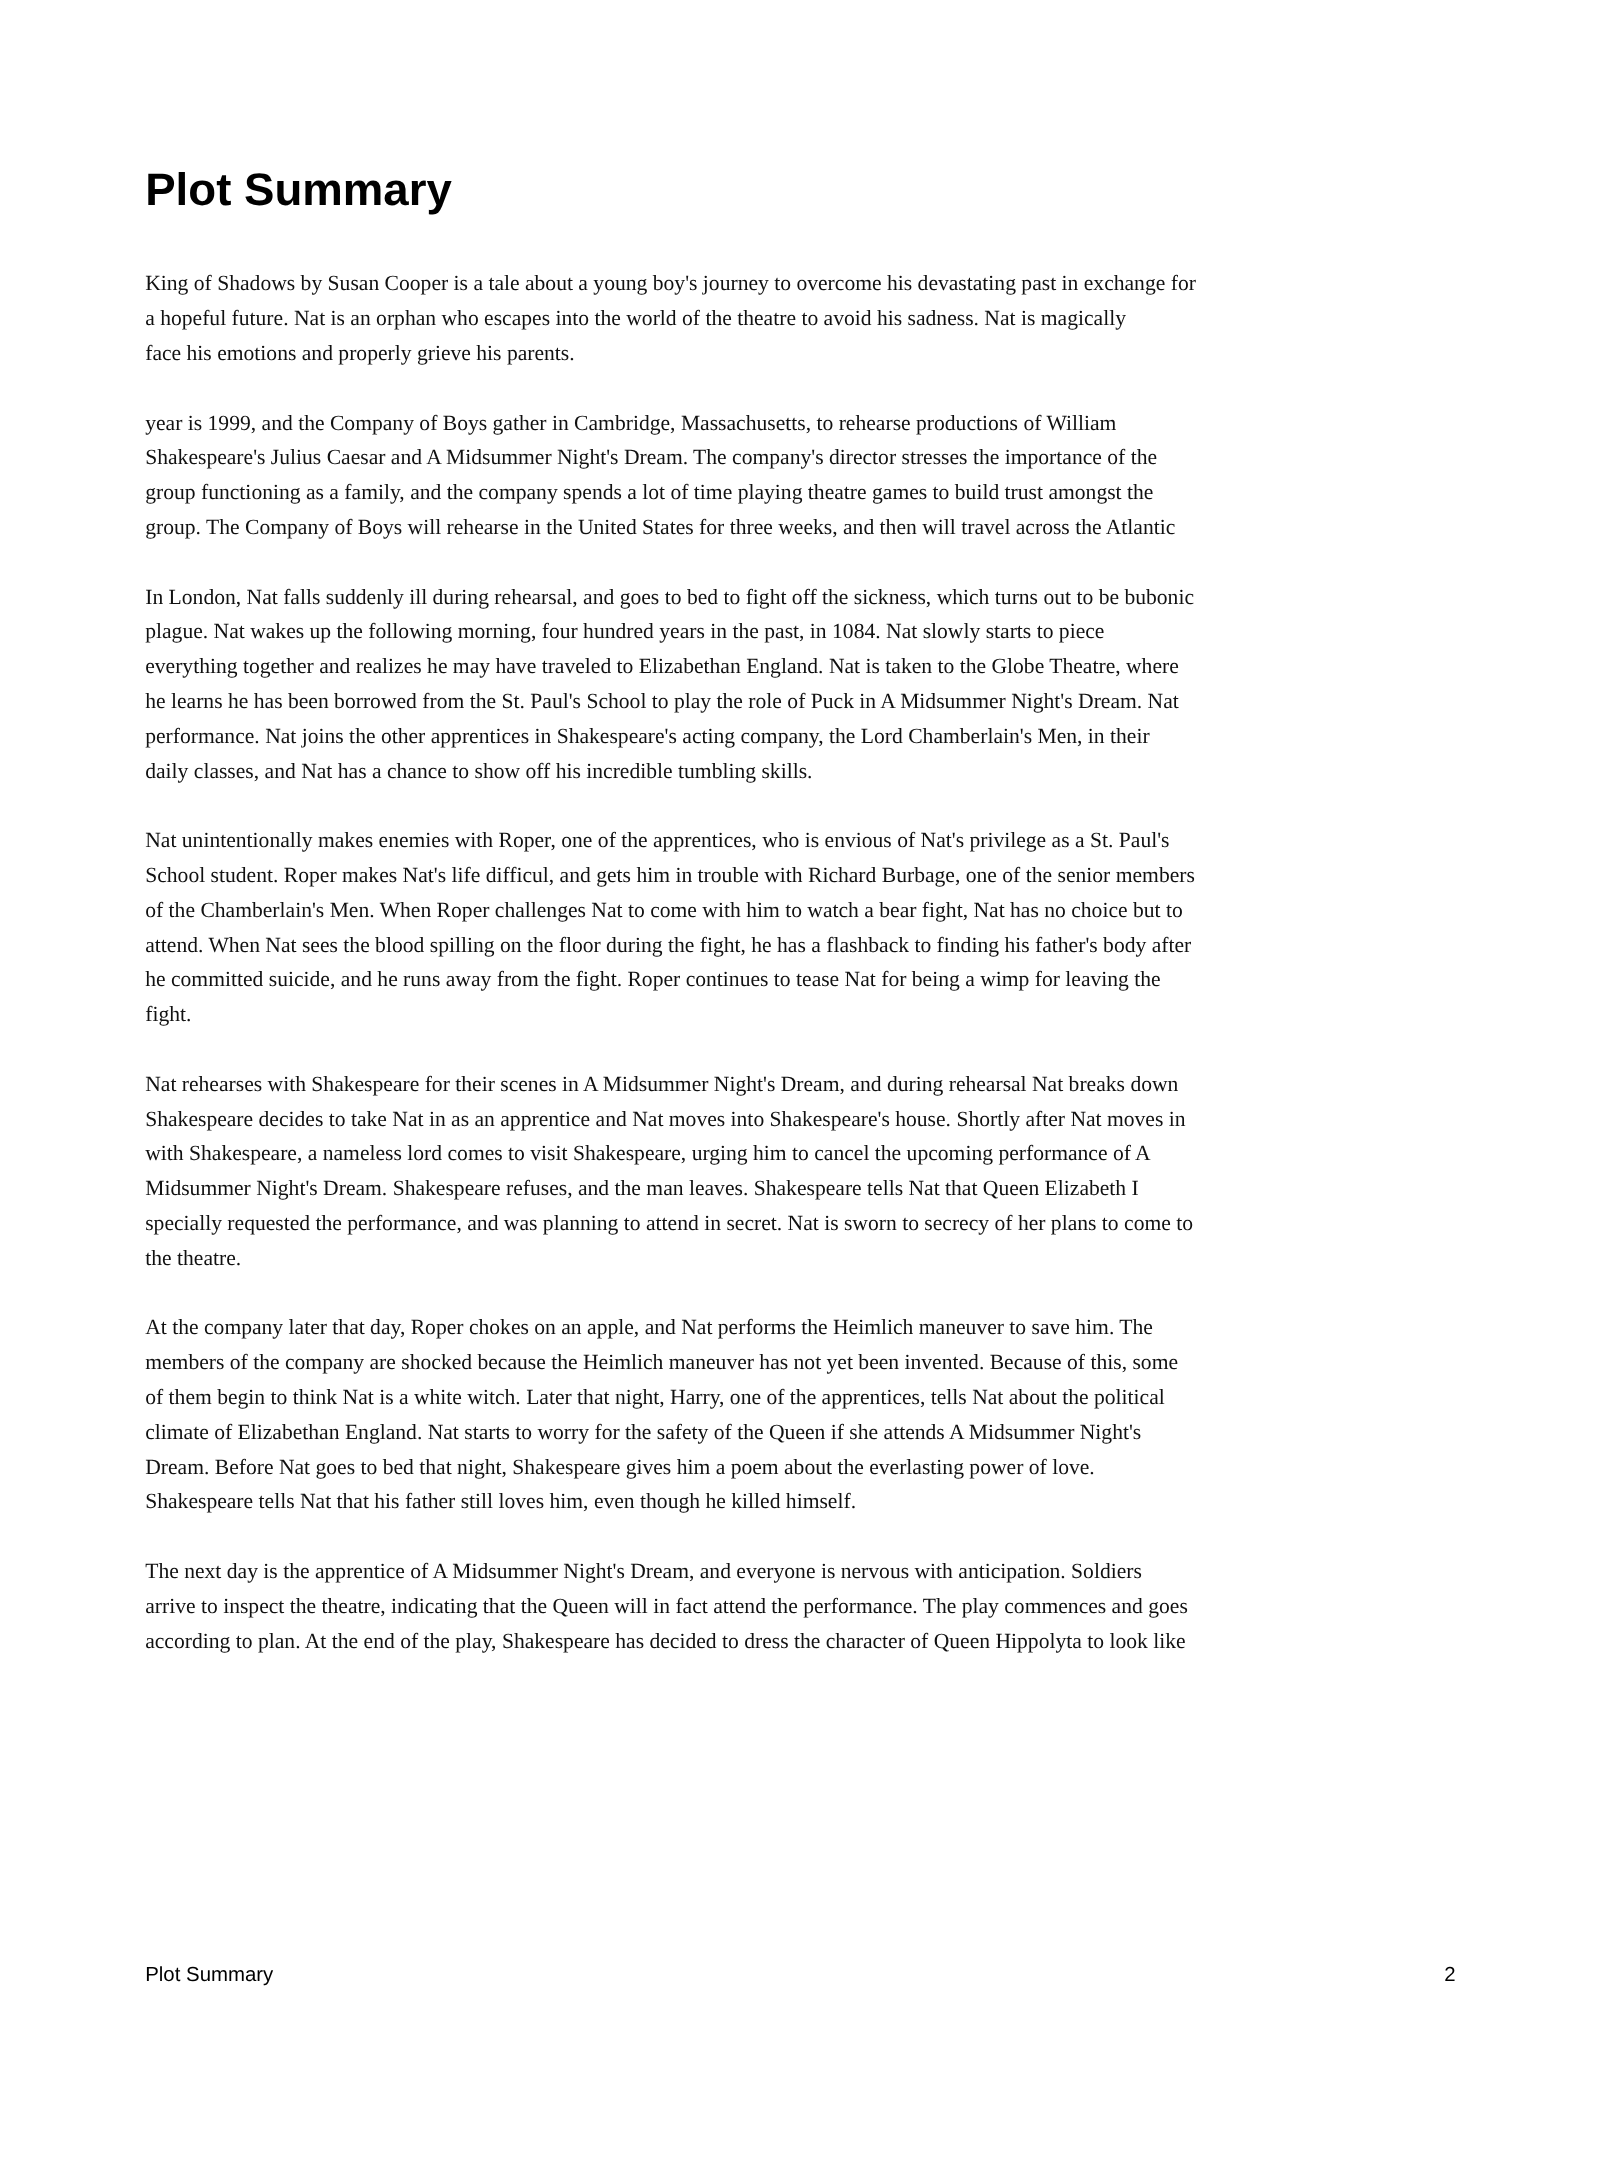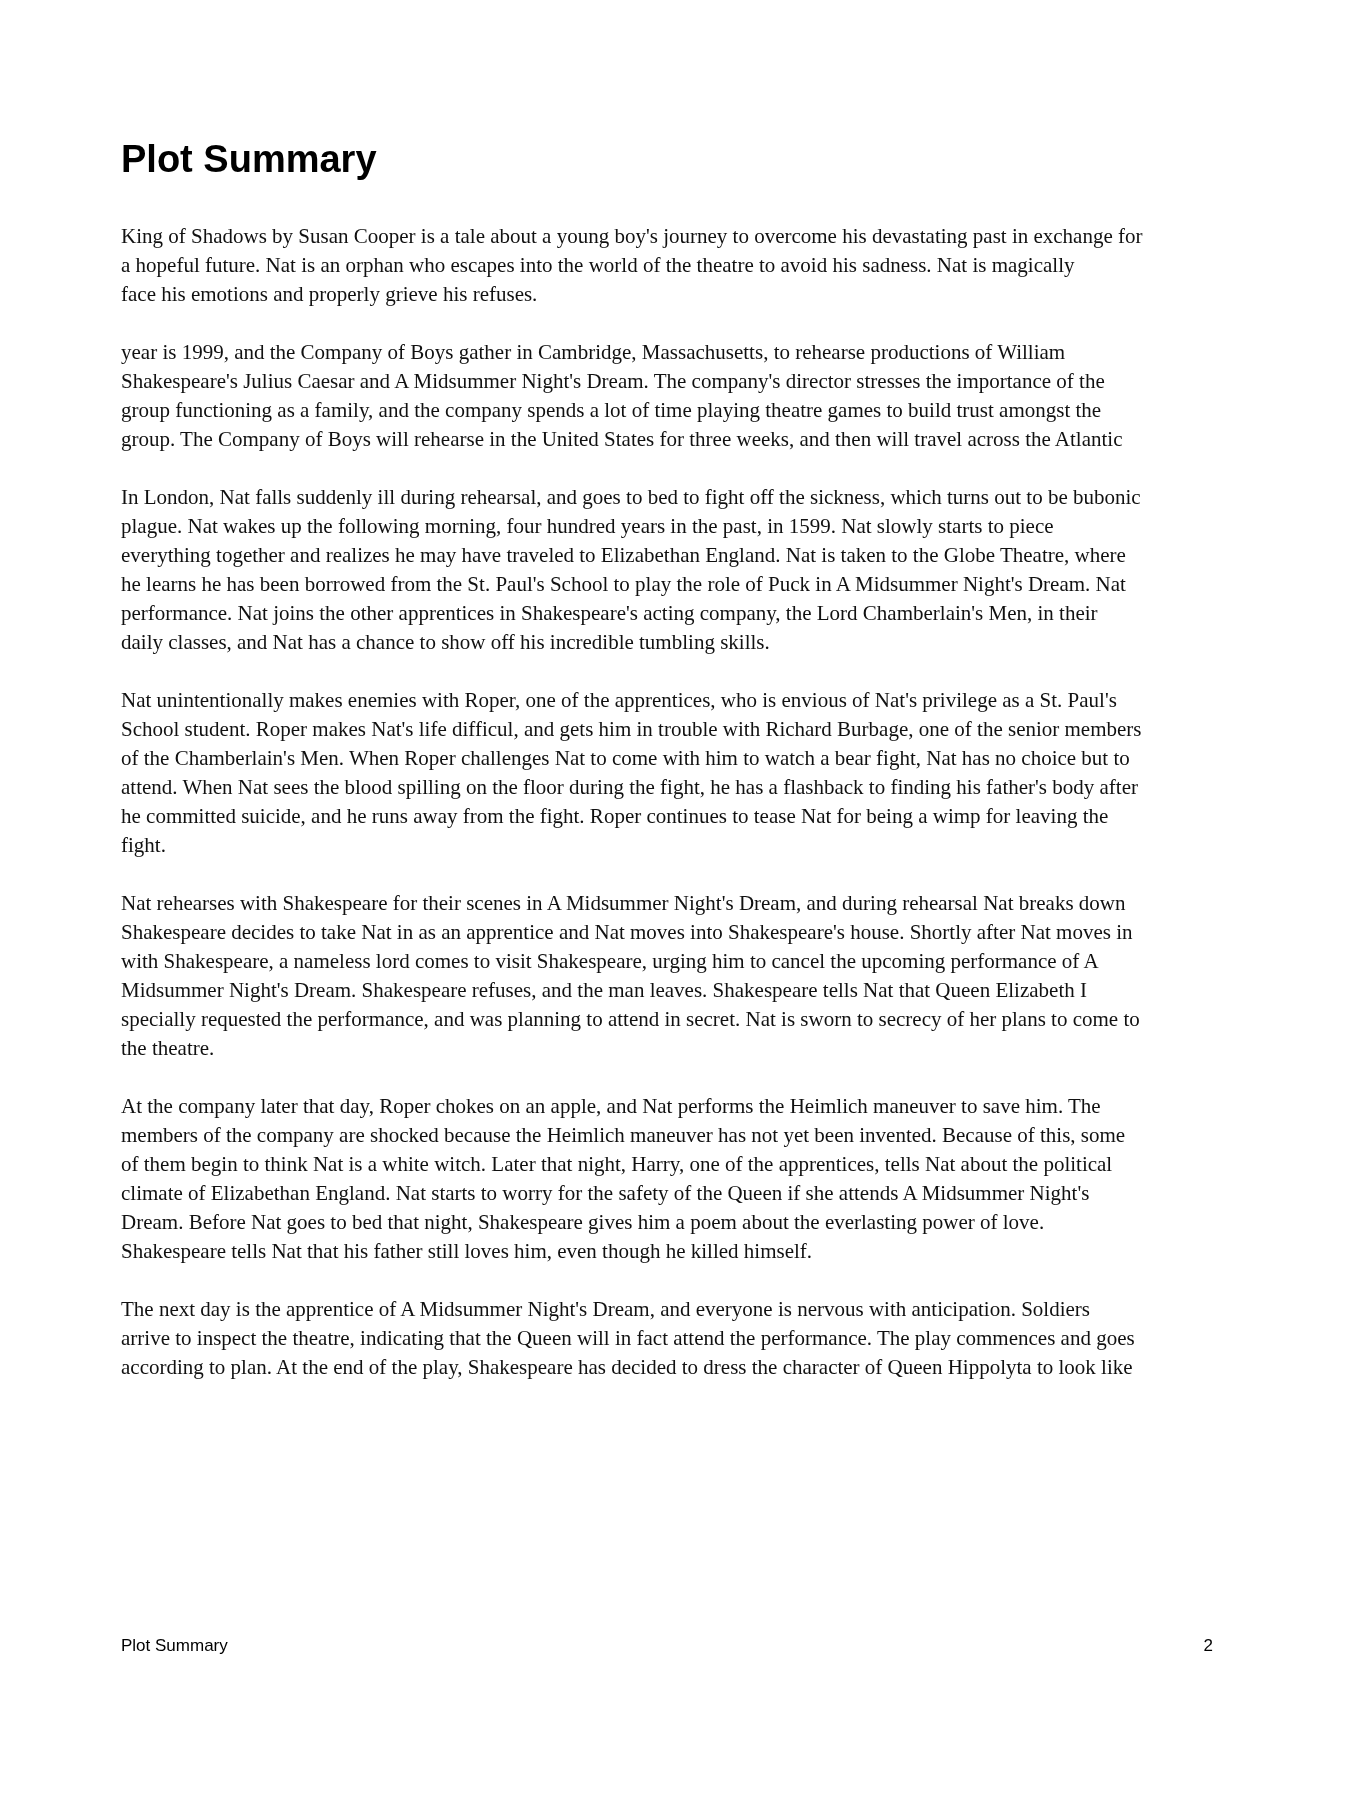--- a/index.html
+++ b/index.html
@@ -5,51 +5,51 @@
   html, body { margin: 0; padding: 0; background: #ffffff; }
   body { width: 1352px; height: 1800px; position: relative; overflow: hidden; }
   .page { position: absolute; left: 0; top: 0; width: 1352px; height: 1800px; background: #fff; }
   .title {
     position: absolute; left: 121px; top: 140px;
     font-family: "Liberation Sans", sans-serif; font-weight: bold;
     font-size: 38px; color: #000; margin: 0; line-height: 1;
   }
   .body-text {
     position: absolute; left: 121px; top: 222px; width: 1120px;
-    font-family: "Liberation Serif", serif; font-size: 21px; color: #111;
+    font-family: "Liberation Serif", serif; font-size: 18px; color: #111;
   }
   .para { margin: 0 0 29px 0; }
   .line { display: block; height: 29px; line-height: 29px; white-space: nowrap; }
   .footer-left, .footer-right {
     position: absolute; top: 1636px;
     font-family: "Liberation Sans", sans-serif; font-size: 17px; color: #000;
   }
   .footer-left { left: 121px; }
   .footer-right { right: 139px; }
 </style>
 </head>
 <body>
 
 <div class="page">
   <h1 class="title">Plot Summary</h1>
   <div class="body-text" id="body-text">
       <p class="para">
         <span class="line">King of Shadows by Susan Cooper is a tale about a young boy's journey to overcome his devastating past in exchange for</span>
         <span class="line">a hopeful future. Nat is an orphan who escapes into the world of the theatre to avoid his sadness. Nat is magically</span>
-        <span class="line">face his emotions and properly grieve his refuses.</span>
+        <span class="line">face his emotions and properly grieve his parents.</span>
       </p>
       <p class="para">
         <span class="line">year is 1999, and the Company of Boys gather in Cambridge, Massachusetts, to rehearse productions of William</span>
         <span class="line">Shakespeare's Julius Caesar and A Midsummer Night's Dream. The company's director stresses the importance of the</span>
         <span class="line">group functioning as a family, and the company spends a lot of time playing theatre games to build trust amongst the</span>
         <span class="line">group. The Company of Boys will rehearse in the United States for three weeks, and then will travel across the Atlantic</span>
       </p>
       <p class="para">
         <span class="line">In London, Nat falls suddenly ill during rehearsal, and goes to bed to fight off the sickness, which turns out to be bubonic</span>
-        <span class="line">plague. Nat wakes up the following morning, four hundred years in the past, in 1599. Nat slowly starts to piece</span>
+        <span class="line">plague. Nat wakes up the following morning, four hundred years in the past, in 1084. Nat slowly starts to piece</span>
         <span class="line">everything together and realizes he may have traveled to Elizabethan England. Nat is taken to the Globe Theatre, where</span>
         <span class="line">he learns he has been borrowed from the St. Paul's School to play the role of Puck in A Midsummer Night's Dream. Nat</span>
         <span class="line">performance. Nat joins the other apprentices in Shakespeare's acting company, the Lord Chamberlain's Men, in their</span>
         <span class="line">daily classes, and Nat has a chance to show off his incredible tumbling skills.</span>
       </p>
       <p class="para">
         <span class="line">Nat unintentionally makes enemies with Roper, one of the apprentices, who is envious of Nat's privilege as a St. Paul's</span>
         <span class="line">School student. Roper makes Nat's life difficul, and gets him in trouble with Richard Burbage, one of the senior members</span>
         <span class="line">of the Chamberlain's Men. When Roper challenges Nat to come with him to watch a bear fight, Nat has no choice but to</span>
         <span class="line">attend. When Nat sees the blood spilling on the floor during the fight, he has a flashback to finding his father's body after</span>

